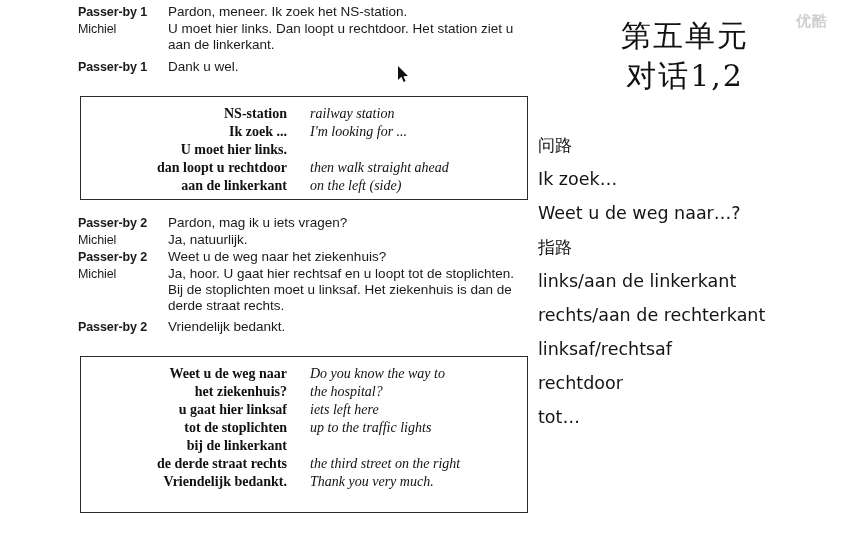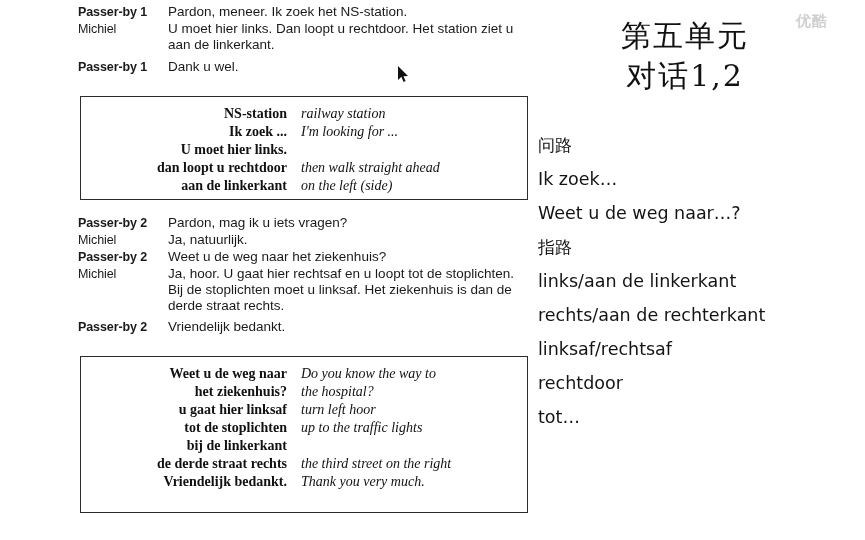--- a/index.html
+++ b/index.html
@@ -65,20 +65,21 @@
   .vocab-box {
     position: absolute;
     border: 1px solid #2b2b2b;
     background: #ffffff;
     box-sizing: border-box;
     padding: 8px 10px 9px 10px;
   }
   .vocab-row {
     display: flex;
     line-height: 18px;
+    gap: 9px;
   }
   .vocab-nl {
     width: 210px;
     flex: 0 0 210px;
     text-align: right;
     font-weight: bold;
     font-size: 14px;
     padding-right: 14px;
     box-sizing: border-box;
     color: #111111;
@@ -221,21 +222,21 @@
       <div class="vocab-row">
         <div class="vocab-nl">Weet u de weg naar</div>
         <div class="vocab-en">Do you know the way to</div>
       </div>
       <div class="vocab-row">
         <div class="vocab-nl">het ziekenhuis?</div>
         <div class="vocab-en">the hospital?</div>
       </div>
       <div class="vocab-row">
         <div class="vocab-nl">u gaat hier linksaf</div>
-        <div class="vocab-en">turn left hoor</div>
+        <div class="vocab-en">iets left here</div>
       </div>
       <div class="vocab-row">
         <div class="vocab-nl">tot de stoplichten</div>
         <div class="vocab-en">up to the traffic lights</div>
       </div>
       <div class="vocab-row">
         <div class="vocab-nl">bij de linkerkant</div>
       </div>
       <div class="vocab-row">
         <div class="vocab-nl">de derde straat rechts</div>

